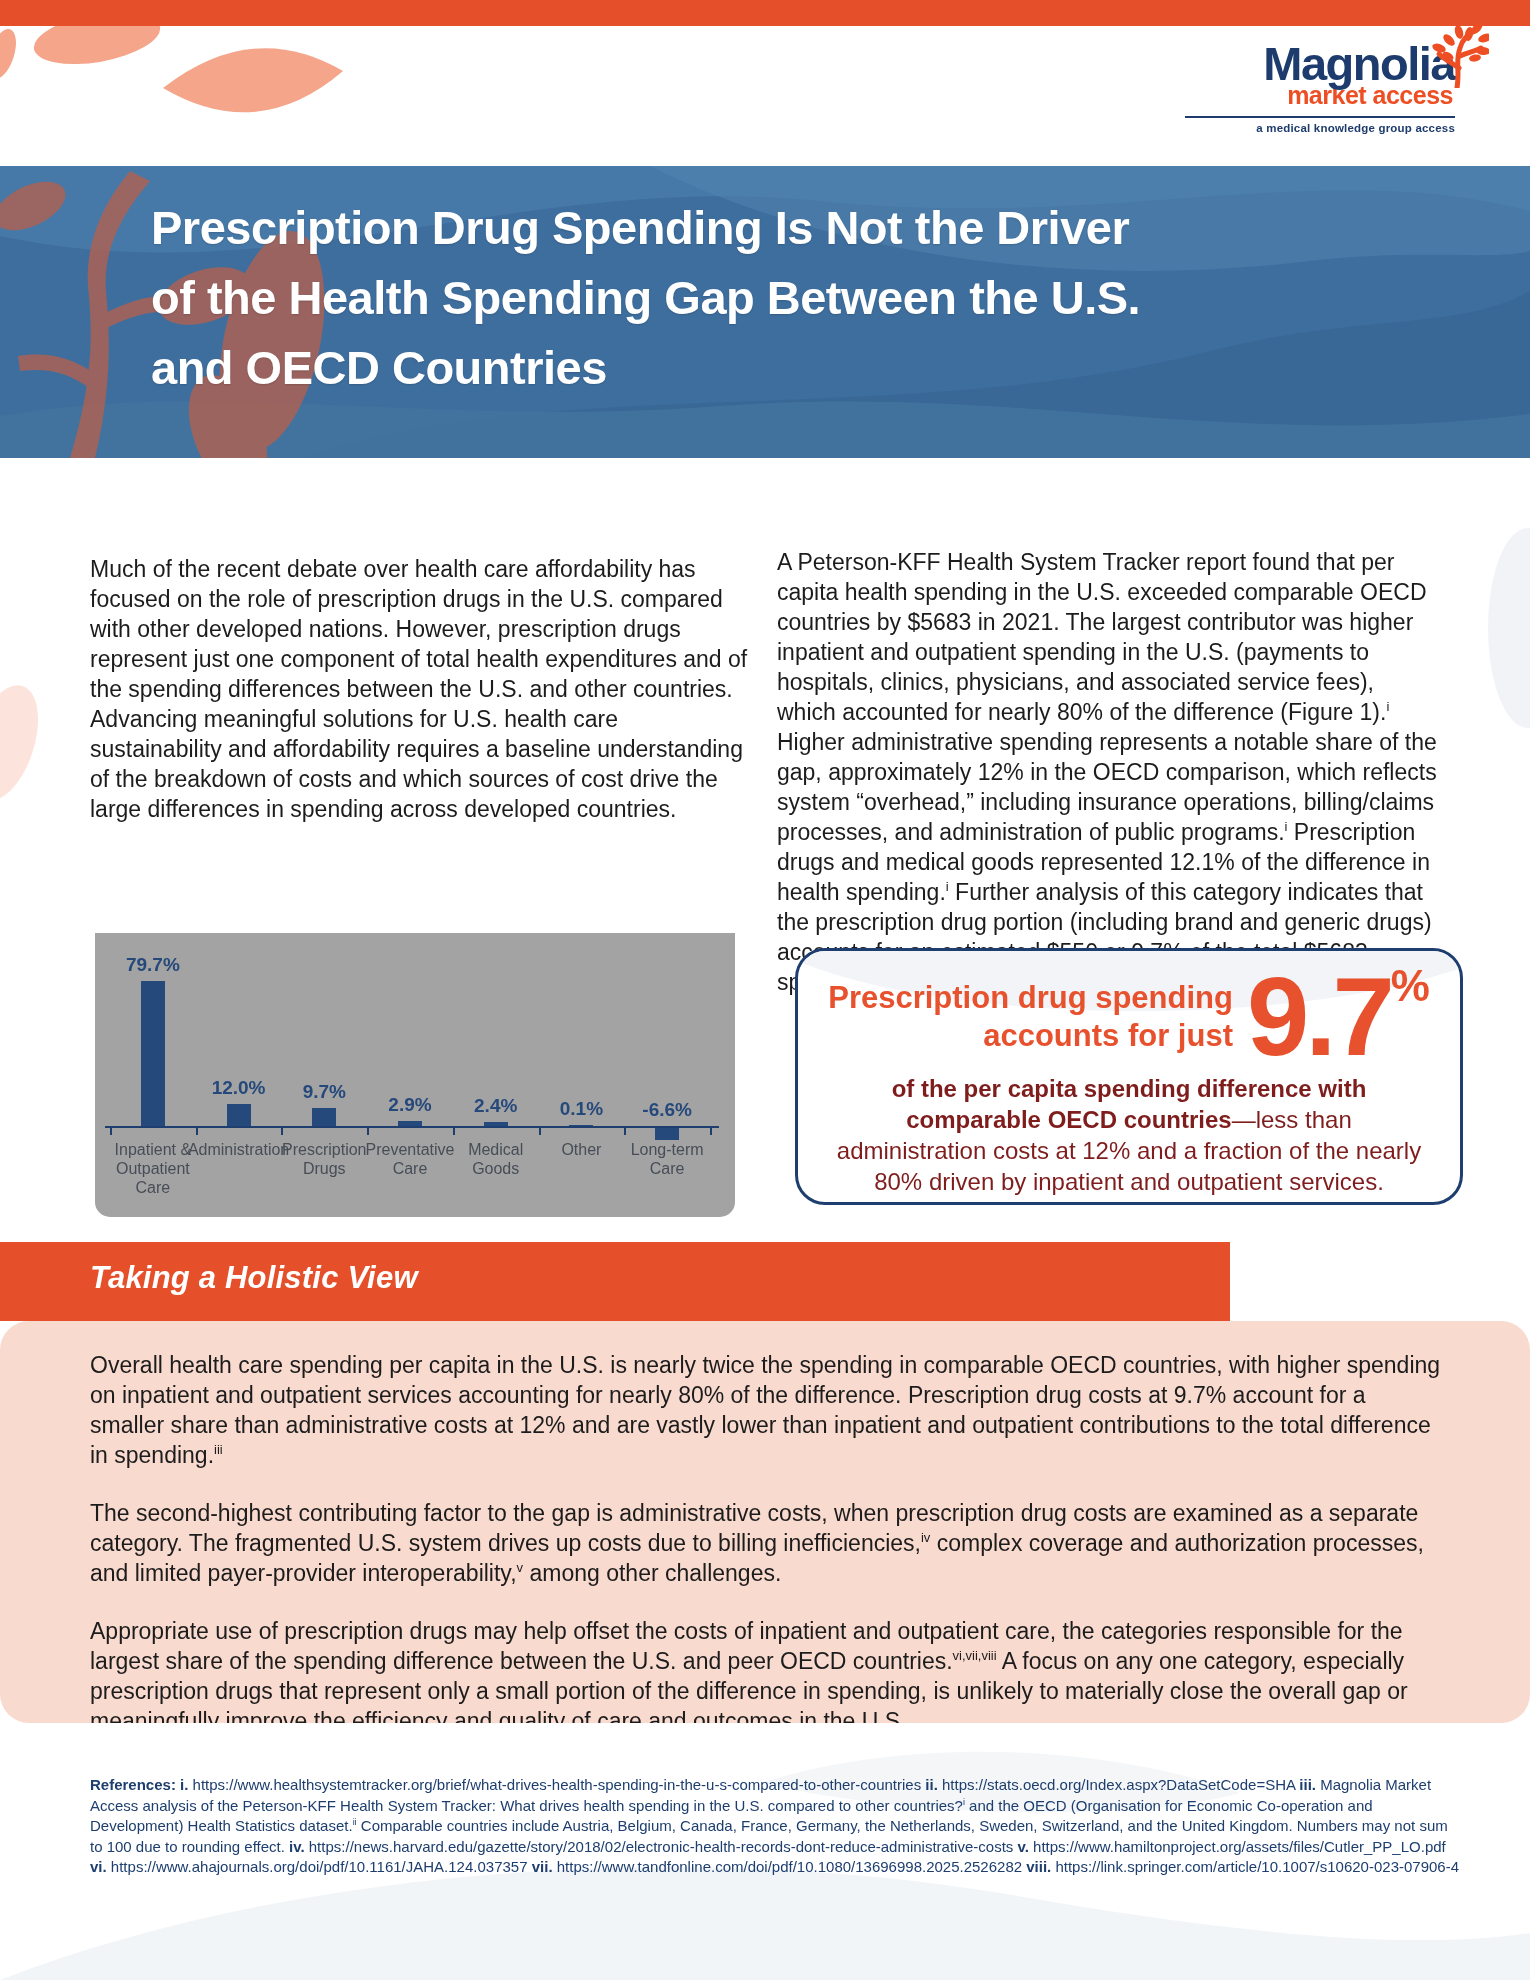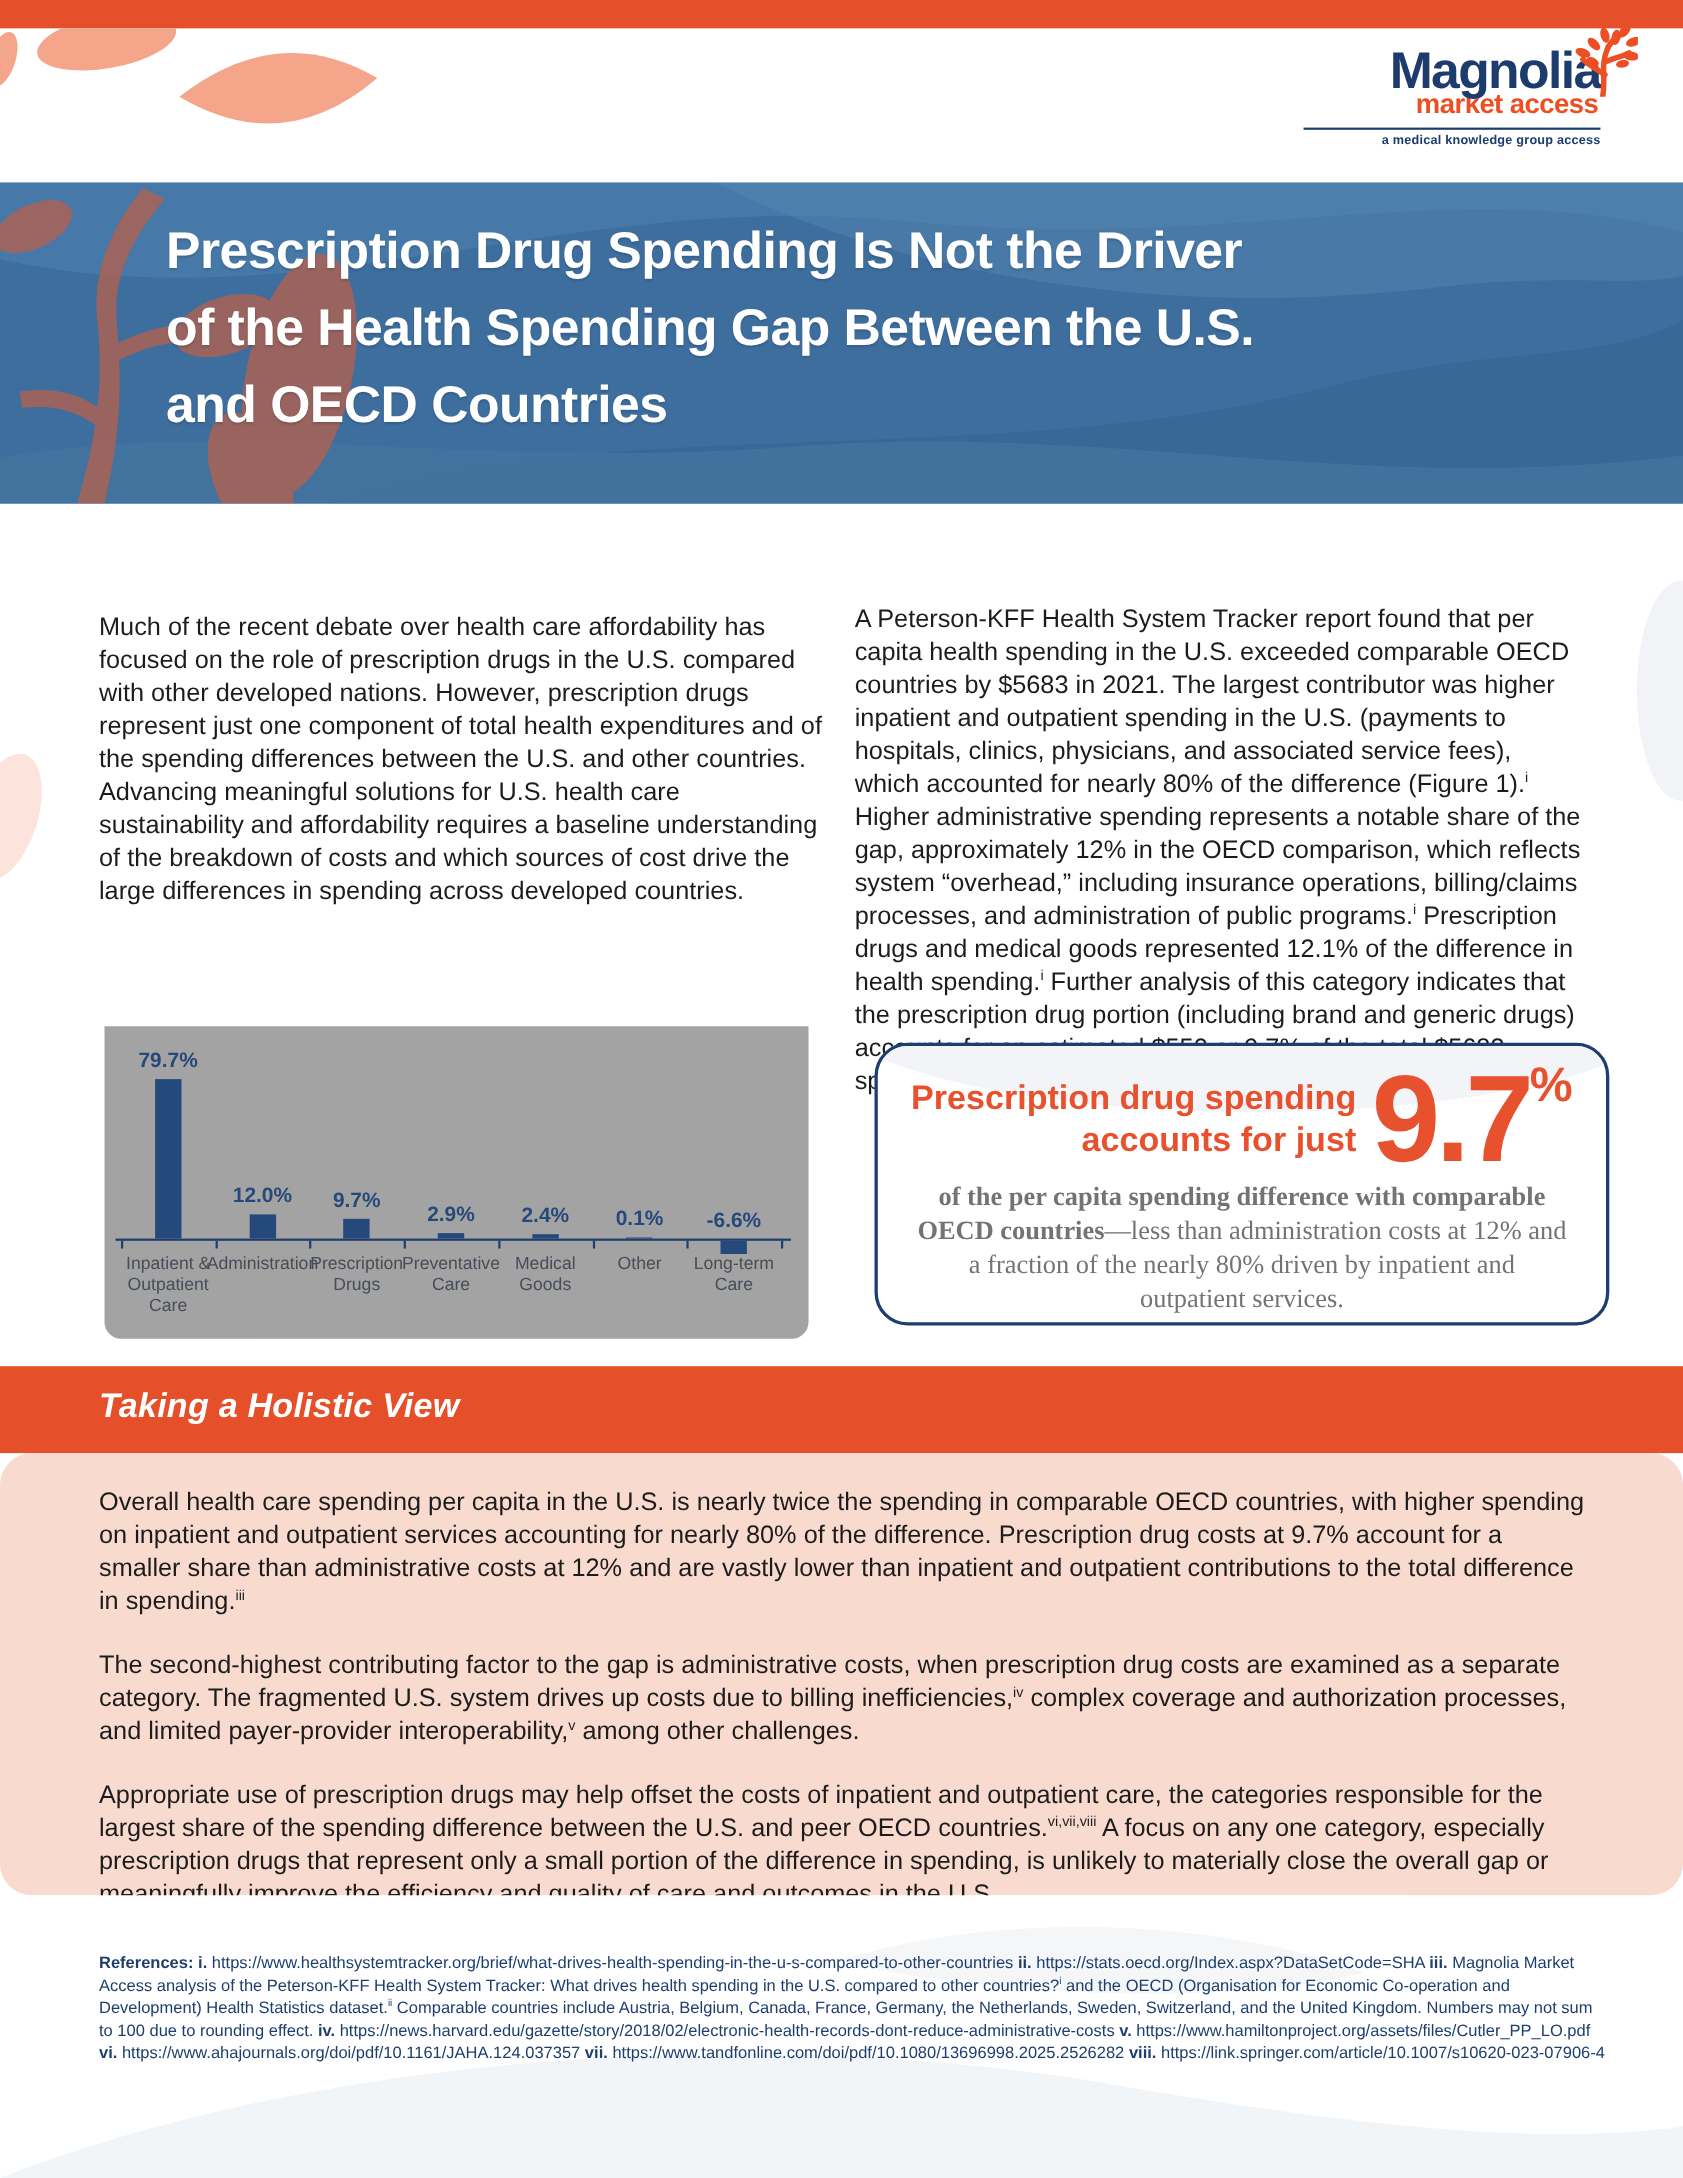--- a/index.html
+++ b/index.html
@@ -46,24 +46,24 @@
   .bar-value{position:absolute;width:110px;text-align:center;font-weight:bold;font-size:19px;color:#26497B;}
   .bar-cat{position:absolute;width:120px;text-align:center;font-size:16px;line-height:19px;color:#474D57;}
 
   
   .callout{position:absolute;left:795px;top:490px;width:668px;height:257px;box-sizing:border-box;border:3.5px solid #1D3E6E;border-radius:30px;background:#ffffff;overflow:hidden;}
   .callout-wave{position:absolute;left:-60px;top:-150px;width:800px;height:210px;background:#F2F4F7;border-radius:50%;}
   .callout-top{position:relative;display:flex;justify-content:center;align-items:center;margin-top:24px;}
   .callout-heading{color:#E8512D;font-size:31px;font-weight:bold;line-height:38px;text-align:right;}
   .callout-number{color:#E8512D;font-size:112px;font-weight:bold;line-height:84px;letter-spacing:-4px;margin-left:14px;white-space:nowrap;}
   .callout-number sup{font-size:44px;letter-spacing:0;vertical-align:54px;line-height:0;}
-  .callout-body{position:relative;margin:14px auto 0 auto;width:590px;text-align:center;color:#737373;font-size:24px;line-height:31px;font-family:Liberation Serif, serif;}
-
-  
-  .holistic-band{position:absolute;left:0;top:1242px;width:1530px;height:79px;background:#E5502A;text-decoration:underline;}
+  .callout-body{position:relative;margin:14px auto 0 auto;width:590px;text-align:center;color:#7f1d1d;font-size:24px;line-height:31px;}
+
+  
+  .holistic-band{position:absolute;left:0;top:1242px;width:1230px;height:79px;background:#E5502A;text-decoration:underline;}
   .holistic-heading{position:absolute;left:90px;top:18px;color:#ffffff;font-size:31px;font-weight:bold;font-style:italic;letter-spacing:0.2px;}
 
   
   .pink-section{position:absolute;left:0;top:1321px;width:1530px;height:402px;background:#F9DACF;border-radius:29px;}
   .pink-section .body-par{position:relative;margin:0 0 28px 0;width:1355px;}
   .pink-inner{position:absolute;left:90px;top:29px;}
 
   
   .footer{position:absolute;left:0;top:1723px;width:1280px;height:257px;background:#ffffff;}
   .footer svg{position:absolute;left:0;top:0;}

